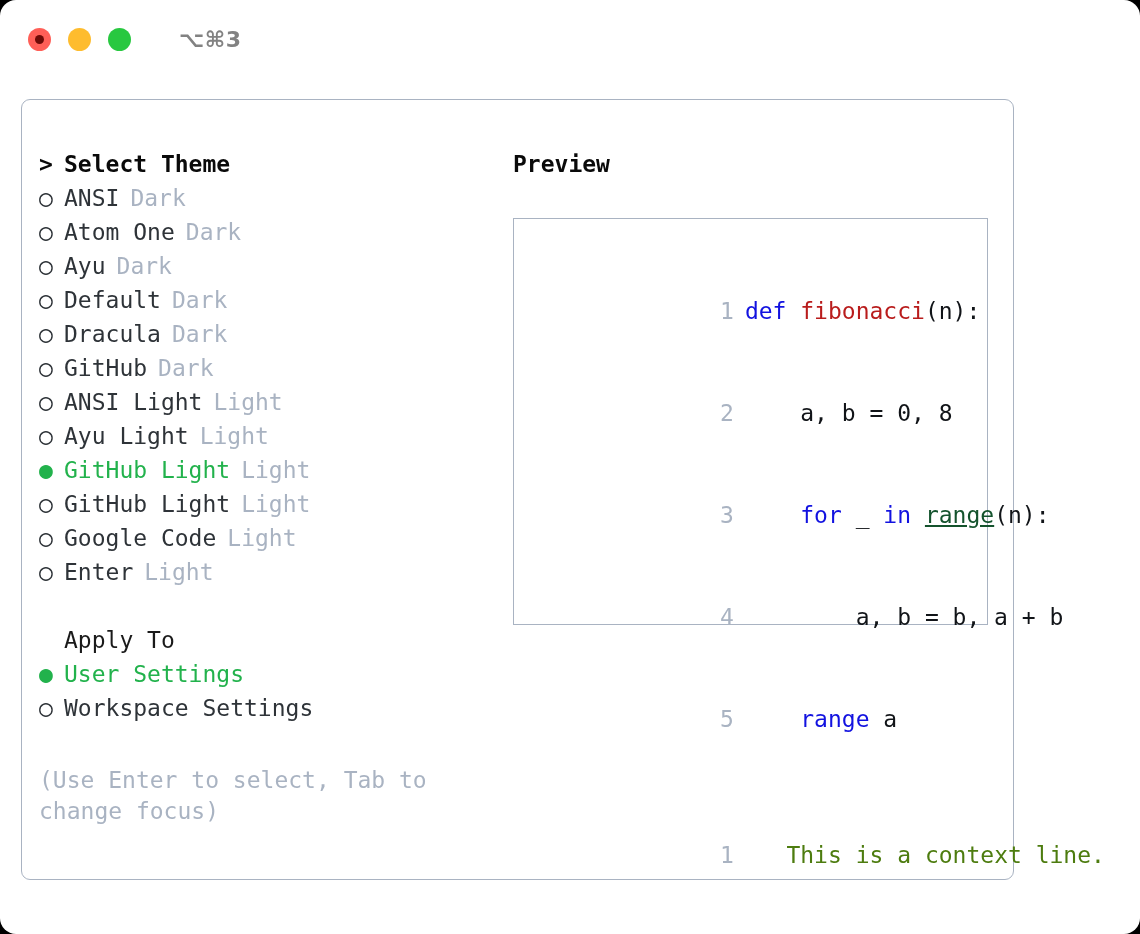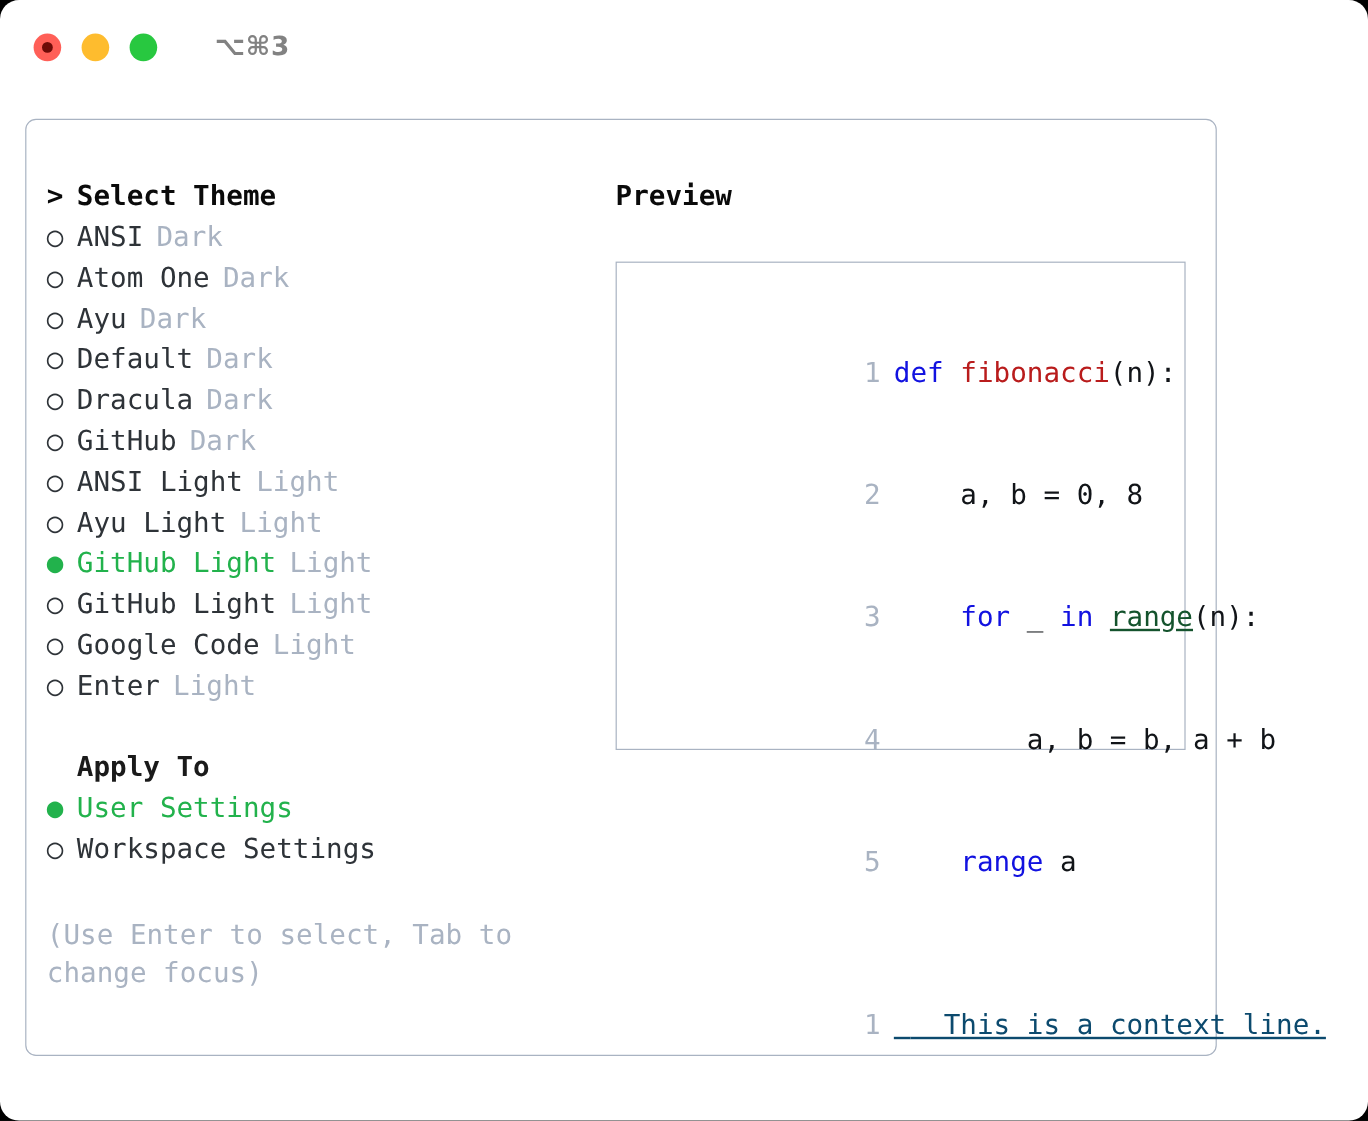--- a/index.html
+++ b/index.html
@@ -119,21 +119,21 @@
   .header-row .marker { color: #0a0a0a; font-weight: bold; }
   .item-label {
     color: #2e3338;
   }
   .row.selected .item-label { color: #22b24c; }
   .item-tag {
     color: #a9b3c2;
     margin-left: 11px;
   }
   .section-header {
-    font-weight: bold;
+    font-weight: normal;
     color: #1a1a1a;
   }
   .spacer-row { height: 34px; }
   .hint {
     margin-top: 40px;
     color: #a9b3c2;
     font-size: 23px;
     line-height: 31px;
     width: 412px;
     white-space: normal;
@@ -179,21 +179,21 @@
     display: inline-block;
     width: 14px;
     text-align: right;
     margin-right: 11px;
   }
   .tok-kw   { color: #1212e0; }
   .tok-fn   { color: #b91c1c; }
   .tok-bi   { color: #14532d; text-decoration: underline; }
   .tok-txt  { color: #111418; }
   .diff-gap { height: 34px; }
-  .diff-ctx { color: #0c4a6e; text-decoration: underline; }
+  .diff-ctx { color: #4d7c0f; }
 </style>
 </head>
 <body>
 
 <div class="window">
 
   <div class="titlebar">
     <div class="dots">
       <span class="dot dot-red"></span>
       <span class="dot dot-yellow"></span>

